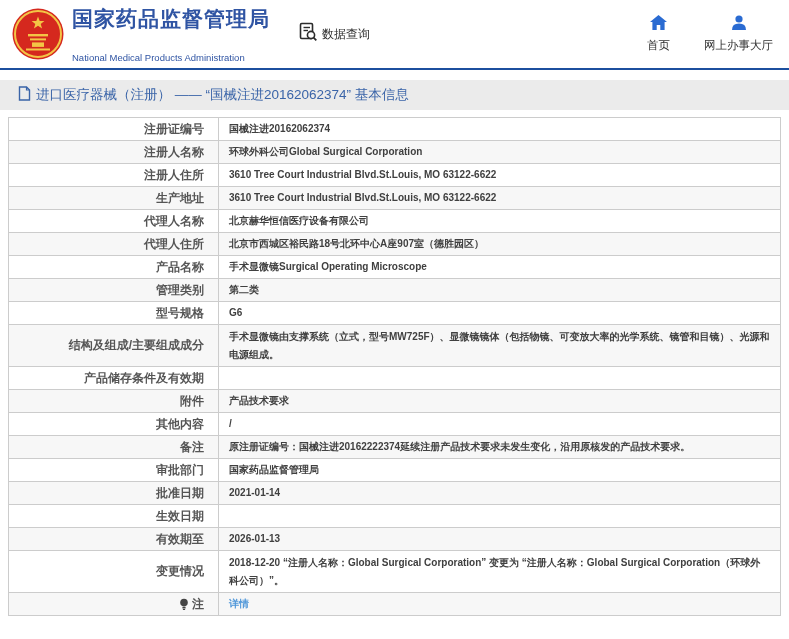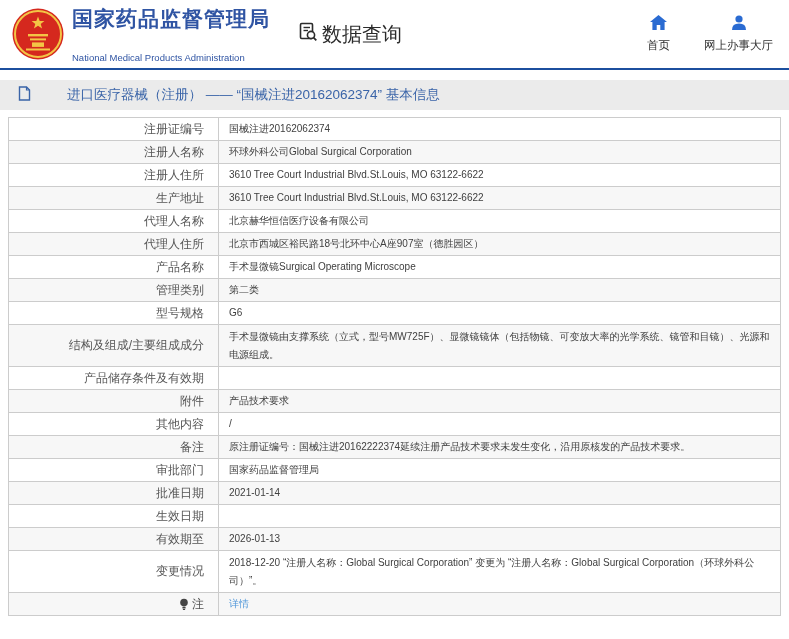--- a/index.html
+++ b/index.html
@@ -7,33 +7,33 @@
     font-family:"Liberation Sans","DejaVu Sans",sans-serif; }
 
   
   .site-header { height:70px; display:flex; align-items:center;
     border-bottom:2px solid #1c4f9e; background:#fff; padding:0 16px 0 12px; }
   .emblem { width:52px; height:52px; flex:0 0 52px; }
   .title-block { margin-left:8px; }
   .site-title { font-size:21px; font-weight:bold; color:#2f54a3; letter-spacing:1px; line-height:26px; }
   .site-subtitle { font-size:9.5px; color:#2f54a3; margin-top:20px; }
   .nav-query { display:flex; align-items:center; margin-left:28px; cursor:pointer; }
-  .nav-query .q-label { font-size:20px; color:#2b2b2b; margin-left:4px; }
+  .nav-query .q-label { font-size:12px; color:#2b2b2b; margin-left:4px; }
   .header-links { margin-left:auto; display:flex; gap:34px; }
   .hlink { display:flex; flex-direction:column; align-items:center; cursor:pointer; text-decoration:none; }
   .hlink .hl-label { font-size:11.5px; color:#333; margin-top:4px; white-space:nowrap; }
 
   
   .breadcrumb-bar { margin-top:10px; height:30px; background:#ebebeb;
-    display:flex; align-items:center; padding-left:18px;gap:31px; }
+    display:flex; align-items:center; padding-left:18px; }
   .breadcrumb-bar .bc-text { font-size:13.5px; color:#3a64a8; margin-left:5px; }
 
   
   .info-table { margin:7px 8px 0 8px; border-top:1px solid #ccc; }
-  .trow { display:flex; border:1px solid #ccc; border-top:none; background:#fff; min-height:23px; }
+  .trow { display:flex; border:1px solid #ccc; border-top:none; background:#fff; min-height:23px;font-weight:bold; }
   .trow:nth-child(even) { background:#f7f7f7; }
   .tlabel { width:210px; flex:0 0 210px; border-right:1px solid #ccc;
     display:flex; align-items:center; justify-content:flex-end;
     padding-right:14px; font-size:12px; color:#555; }
   .tvalue { flex:1; display:flex; align-items:center; padding:2px 10px;
     font-size:10px; color:#404040; line-height:18px; }
   .trow.tall { min-height:42px; }
   .detail-link { color:#4e96d9; text-decoration:none; cursor:pointer; }
   .bulb { margin-right:3px; display:inline-flex; }
 </style>

